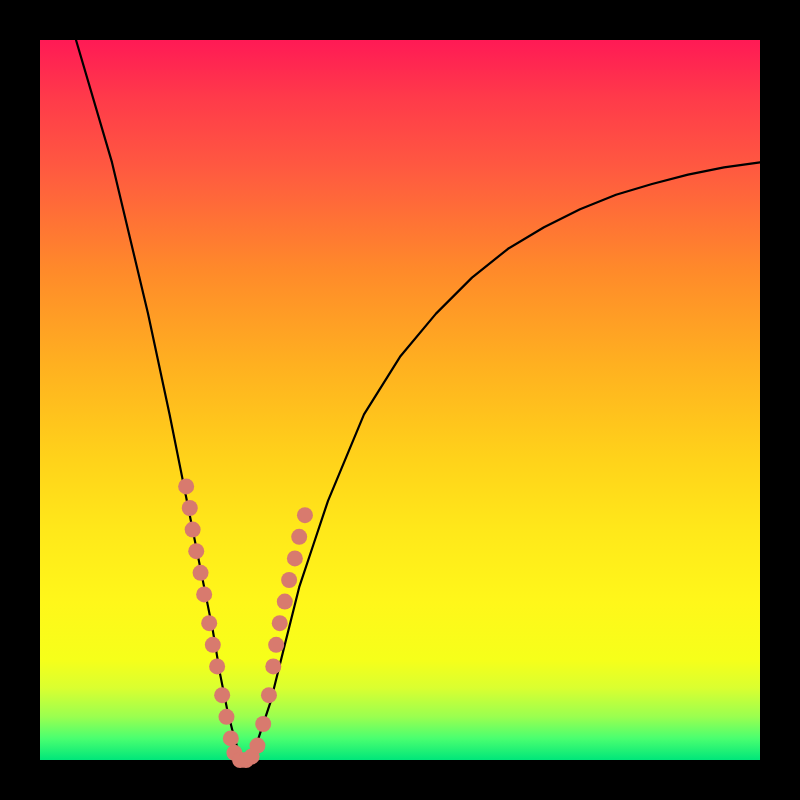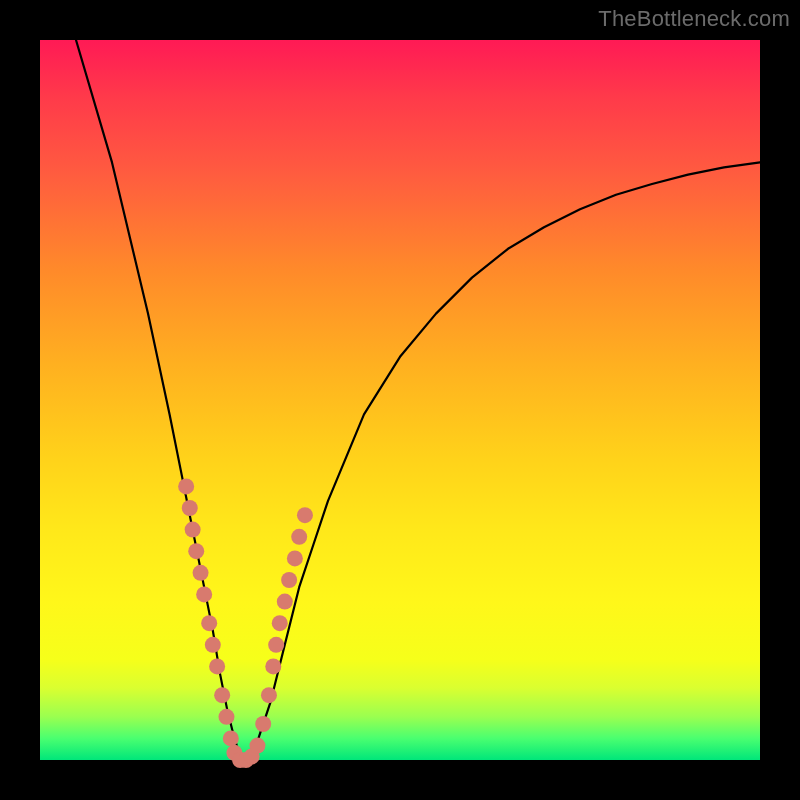--- a/index.html
+++ b/index.html
@@ -70,21 +70,20 @@
   }
   .dot {
     fill: #d87a6e;
     stroke: none;
   }
 </style>
 </head>
 <body>
 
 <div class="frame">
-  <div class="watermark">TheBottleneck.com</div>
   <div class="plot-area">
     <svg class="curve" viewBox="0 0 720 720">
       <path id="curvePath" class="curve-path" d="M36.00 0.00 L72.00 122.40 L108.00 273.60 L129.60 374.40 L144.00 446.40 L158.40 518.40 L172.80 590.40 L180.00 633.60 L187.20 669.60 L194.40 698.40 L201.60 720.00 L208.80 720.00 L216.00 705.60 L230.40 662.40 L244.80 604.80 L259.20 547.20 L273.60 504.00 L288.00 460.80 L324.00 374.40 L360.00 316.80 L396.00 273.60 L432.00 237.60 L468.00 208.80 L504.00 187.20 L540.00 169.20 L576.00 154.80 L612.00 144.00 L648.00 134.64 L684.00 127.44 L720.00 122.40"></path>
       <g id="dots">
           <circle cx="146.16" cy="446.40" r="8" class="dot"></circle>
           <circle cx="149.76" cy="468.00" r="8" class="dot"></circle>
           <circle cx="152.64" cy="489.60" r="8" class="dot"></circle>
           <circle cx="156.24" cy="511.20" r="8" class="dot"></circle>
           <circle cx="160.56" cy="532.80" r="8" class="dot"></circle>
           <circle cx="164.16" cy="554.40" r="8" class="dot"></circle>

